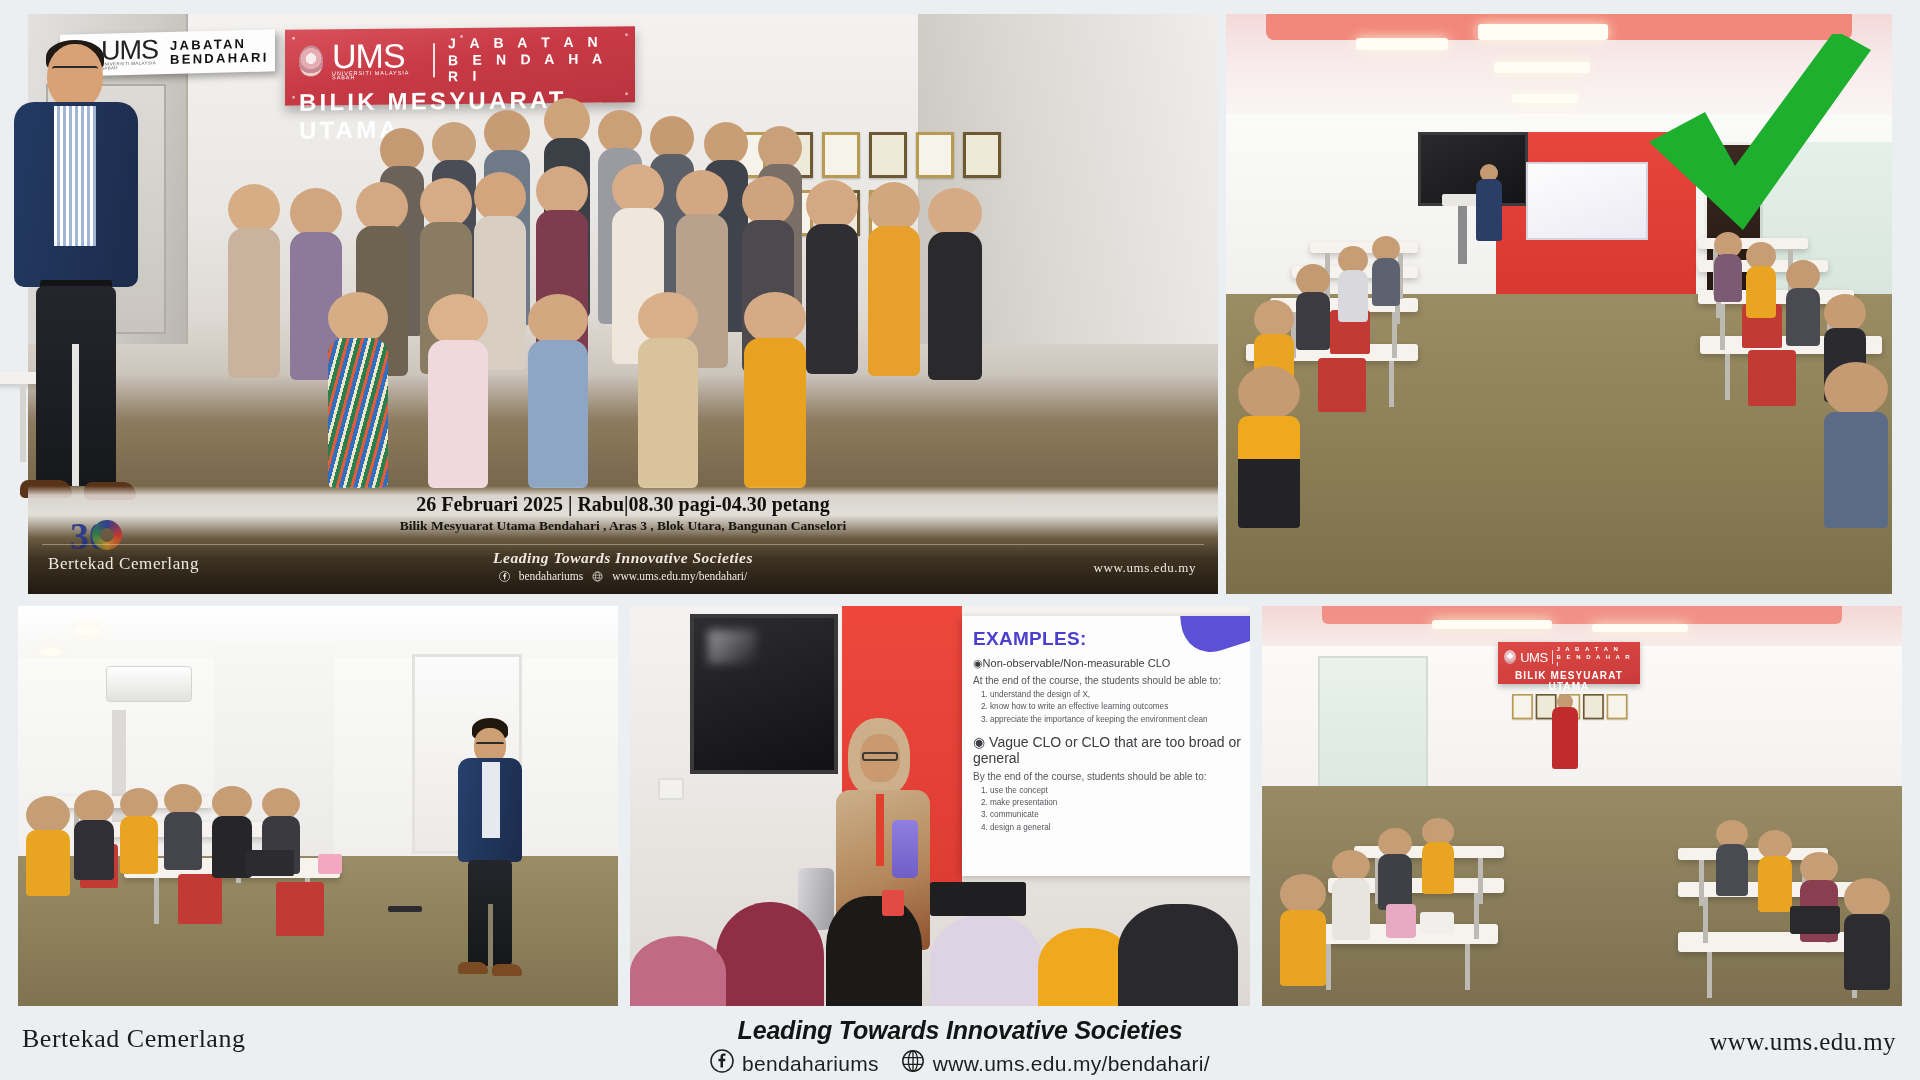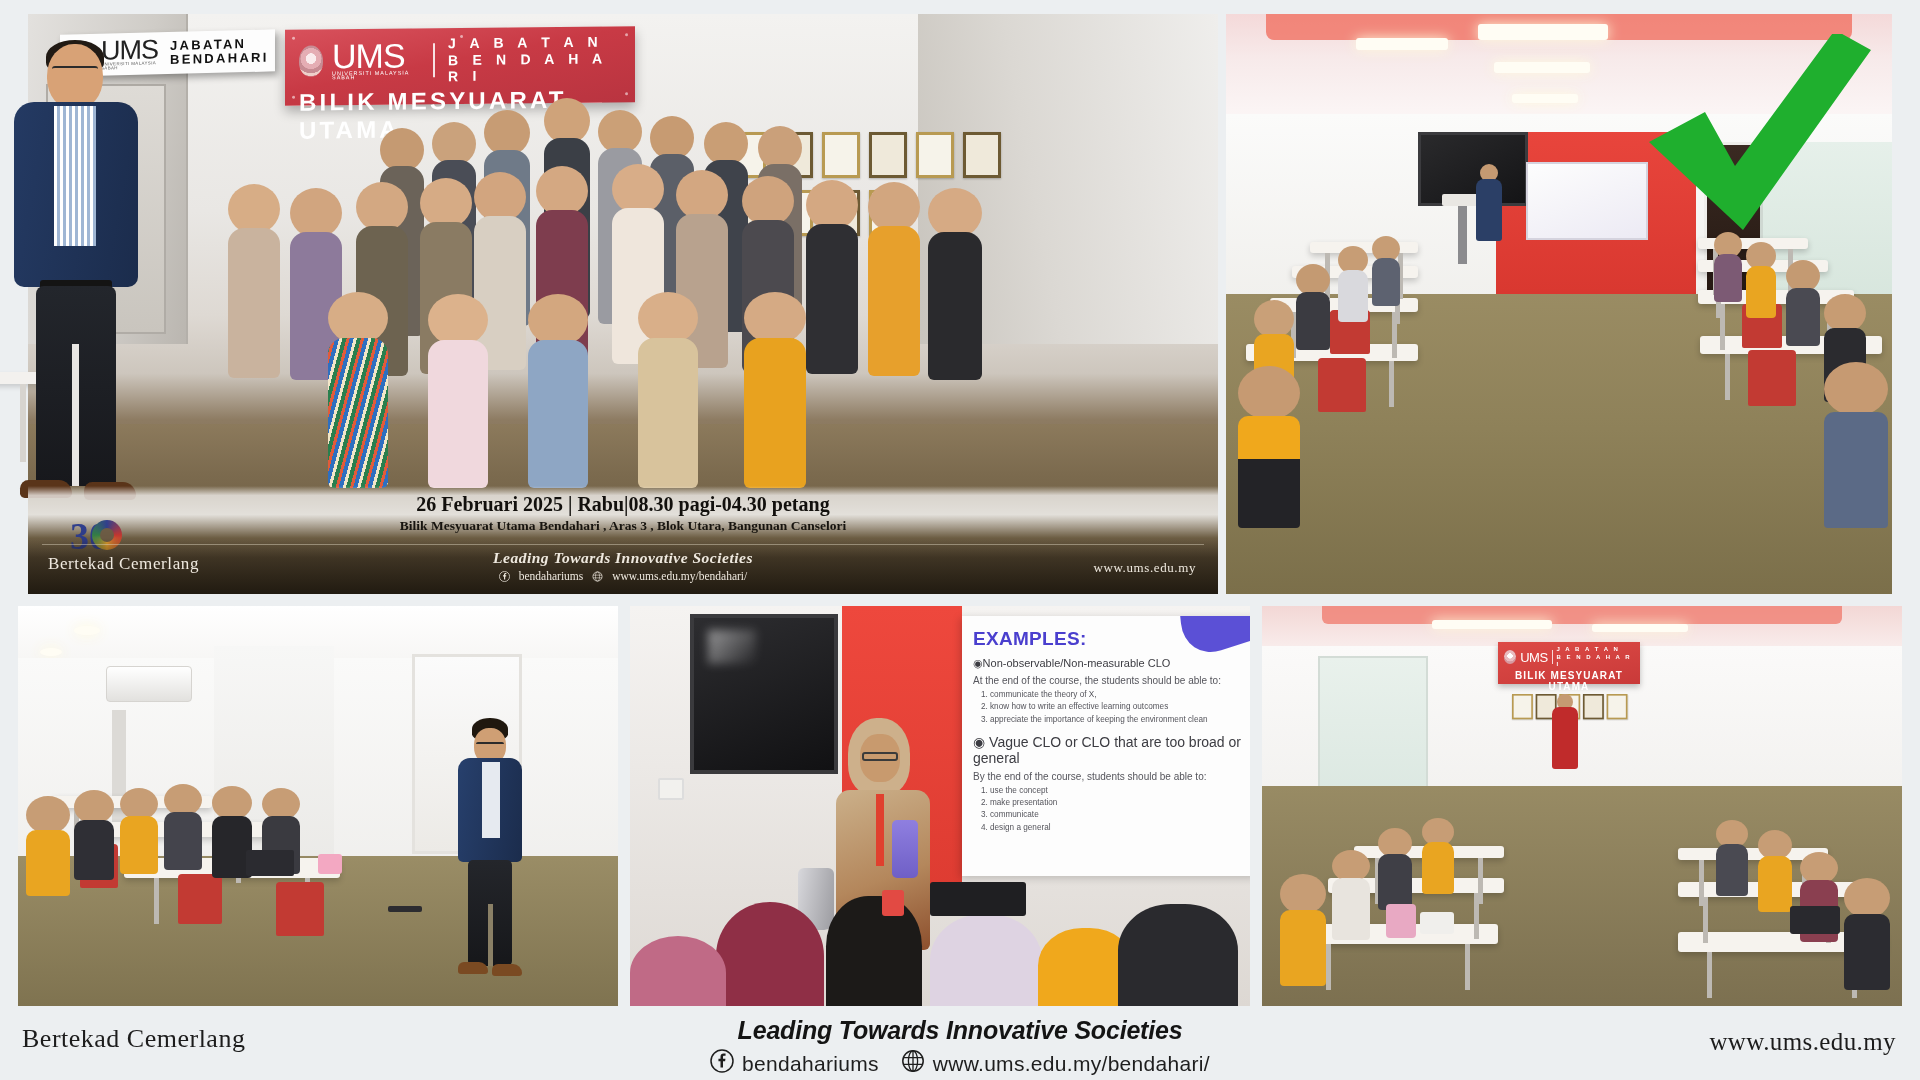--- a/index.html
+++ b/index.html
@@ -611,21 +611,21 @@
     <div class="sl-red"></div>
     <div class="sl-tv"></div>
     <div style="position:absolute;left:28px;top:172px;width:26px;height:22px;background:#f2f1ee;border:2px solid #ddd;border-radius:2px;"></div>
 
     <div class="slide">
       <div class="deco"></div>
       <h3>EXAMPLES:</h3>
       <div class="bul">◉<span>Non-observable/Non-measurable CLO</span></div>
       <div class="lead">At the end of the course, the students should be able to:</div>
       <ol>
-        <li>communicate the theory of X,</li>
+        <li>understand the design of X,</li>
         <li>know how to write an effective learning outcomes</li>
         <li>appreciate the importance of keeping the environment clean</li>
       </ol>
       <div class="bul2">◉ <span>Vague CLO or CLO that are too broad or general</span></div>
       <div class="lead">By the end of the course, students should be able to:</div>
       <ol>
         <li>use the concept</li>
         <li>make presentation</li>
         <li>communicate</li>
         <li>design a general</li>

